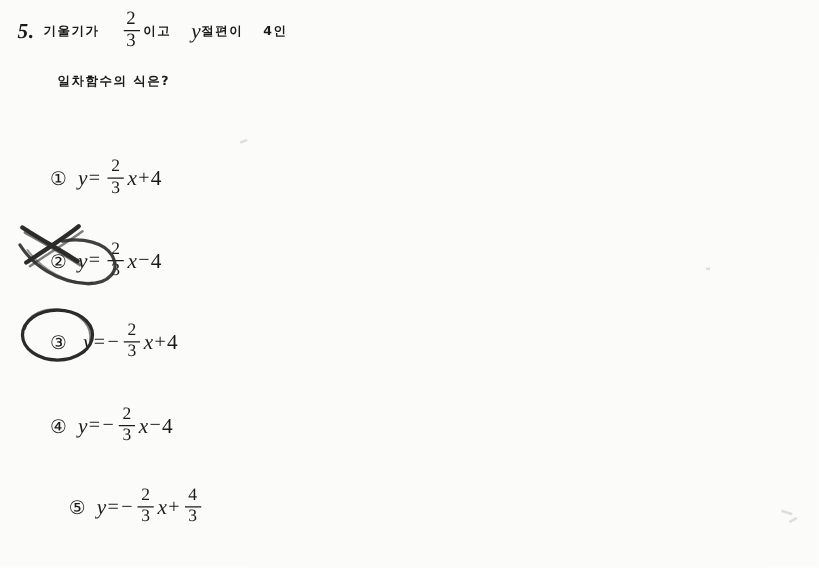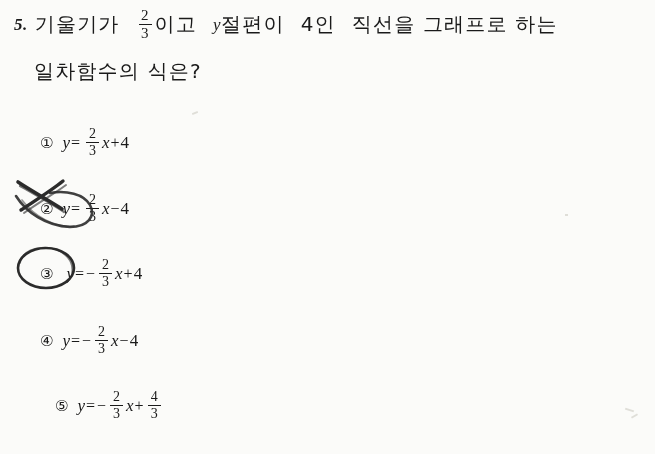--- a/index.html
+++ b/index.html
@@ -36,26 +36,27 @@
   }
   .qnum {
     font-style: italic;
     font-weight: bold;
     font-family: "Liberation Serif", serif;
     font-size: 17px;
     margin-right: 7px;
   }
   .ko {
     font-family: "DejaVu Sans", sans-serif;
-    font-size: 20px;
+    font-size: 10px;
     letter-spacing: 1.2px;
+    font-weight: bold;
   }
   .stem-line2 {
     margin-top: 17px;
-    margin-left: 20px;
+    margin-left: 32px;
   }
   .sp-wide {
     display: inline-block;
     width: 16px;
   }
   
   .frac {
     display: inline-flex;
     flex-direction: column;
     align-items: center;
@@ -141,21 +142,20 @@
         <span class="bar"></span>
         <span class="den">3</span>
       </span>
       <span class="ko">이고</span>
       <span class="sp-wide"></span>
       <span class="mvar">y</span>
       <span class="ko">절편이</span>
       <span class="sp-wide"></span>
       <span class="ko">4인</span>
       <span class="sp-wide"></span>
-      <span class="ko">직선을  그래프로  하는</span>
     </div>
     <div class="stem-line stem-line2">
       <span class="ko">일차함수의  식은?</span>
       <span class="sp-wide"></span>
     </div>
   </div>
 
   <div class="choice" style="top:127px;">
     <span class="circnum">①</span>
     <span class="eq">

